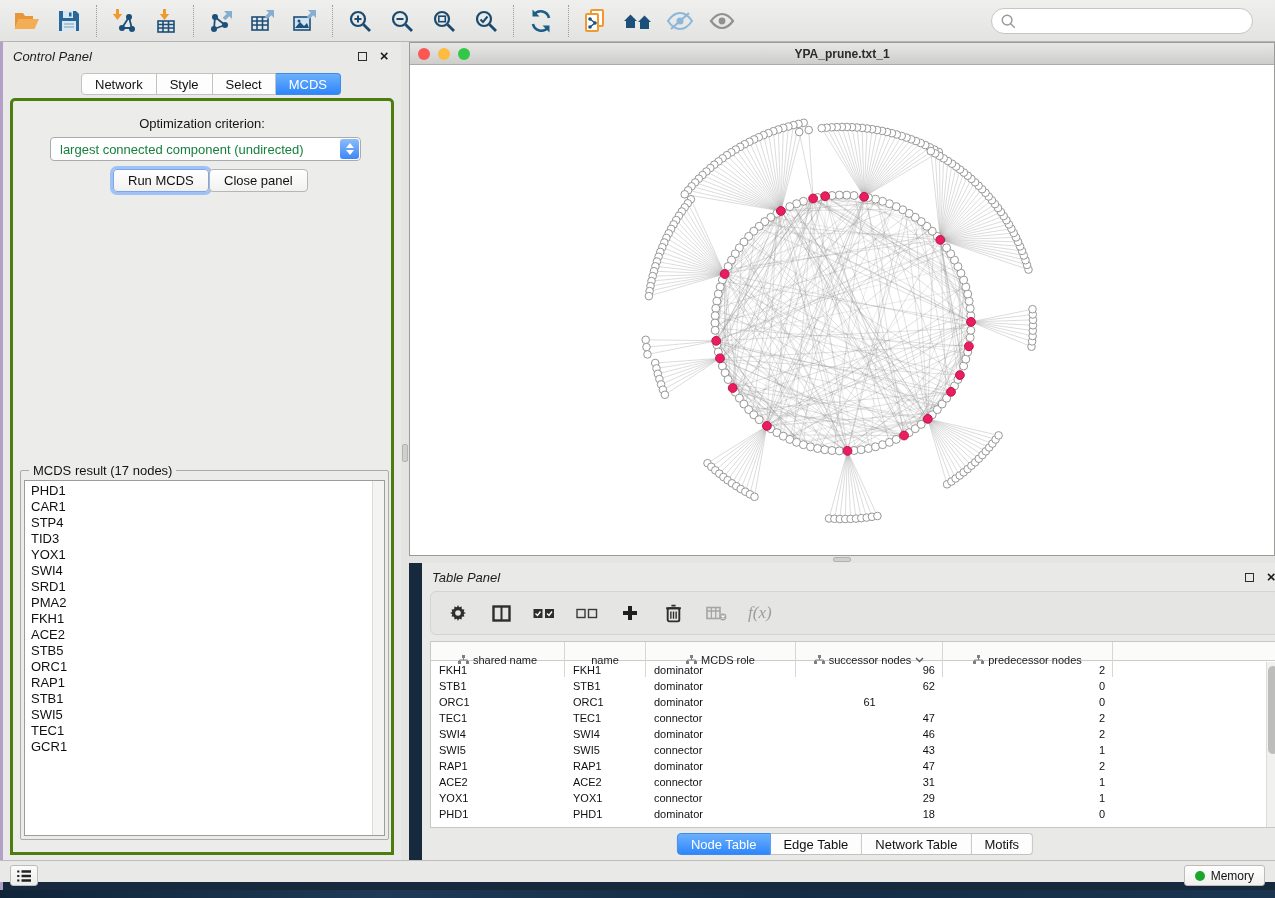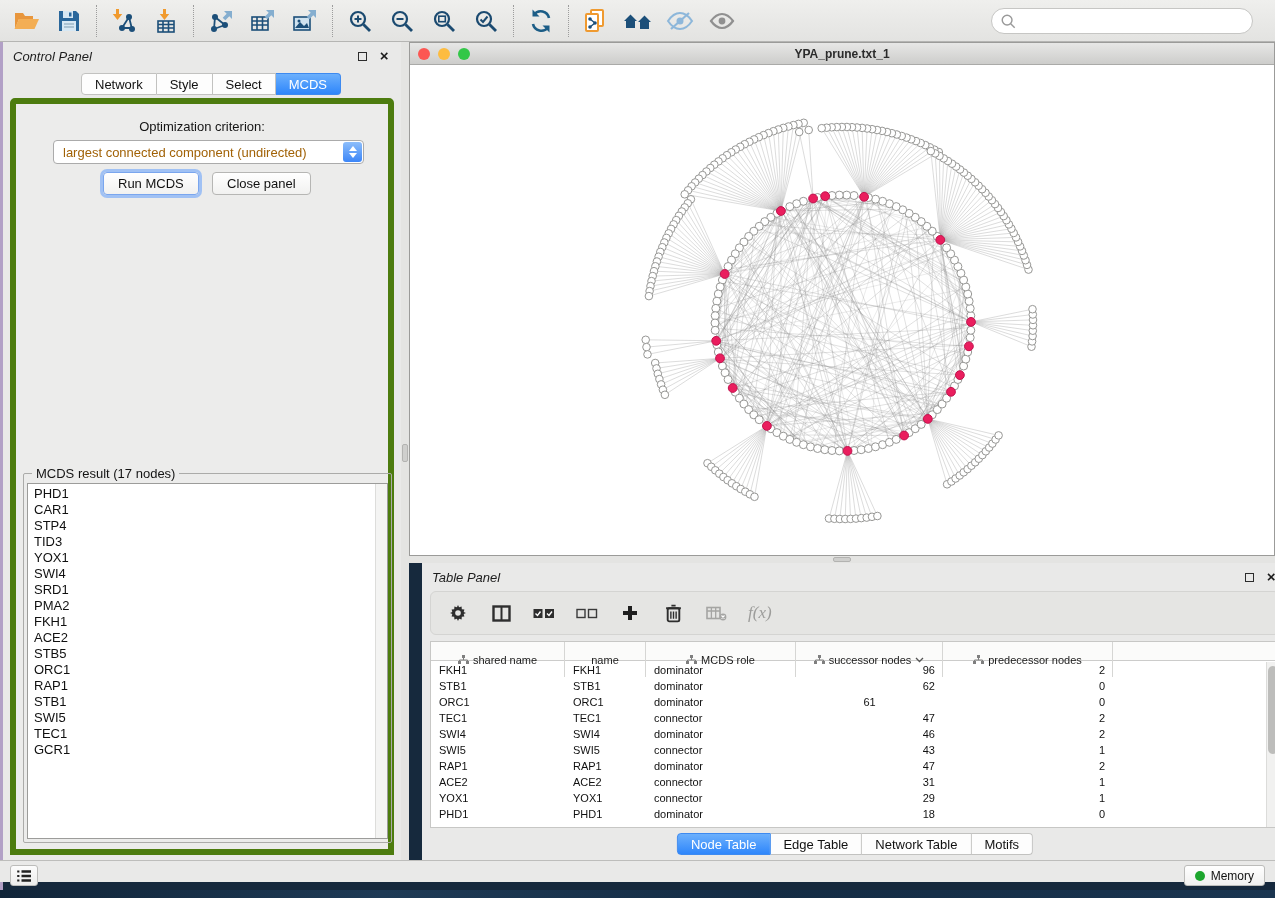--- a/index.html
+++ b/index.html
@@ -30,32 +30,32 @@
   .wb { position:absolute; top:7px; width:14px; height:14px; display:flex; align-items:center; justify-content:center; }
   .wb .sq { width:9px; height:9px; border:1.5px solid #2c2c2c; display:block; }
   .wb .xx { font-size:15px; font-weight:bold; color:#1c1c1c; line-height:14px; }
   #cp-tabs { position:absolute; left:78px; top:31px; display:flex; }
   .tab { height:22px; line-height:21px; padding:0 13px; background:#fdfdfd; font-size:13px; color:#111;
     border:1px solid #c2c2c0; border-left:none; }
   .tab:first-child { border-left:1px solid #c2c2c0; border-radius:4px 0 0 4px; }
   .tab:last-child { border-radius:0 4px 4px 0; }
   .tab.active { background:linear-gradient(#6cb0fc,#2e86fb); color:#fff; border-color:#3d8af0; }
   #cp-inner { position:absolute; left:7px; top:56px; width:384px; height:757px;
-    background:#ececeb; border:6px solid #4d7c0f; border-radius:5px 5px 0 0; }
+    background:#ececeb; border:3px solid #4d7c0f; border-radius:5px 5px 0 0; }
   #crit-label { position:absolute; left:0; right:0; top:15px; text-align:center; font-size:13px; color:#141414; }
   #crit-select { position:absolute; left:37px; top:36px; width:311px; height:24px; background:#fff;
     border:1px solid #ababab; border-radius:4px; }
-  #crit-select .val { position:absolute; left:9px; top:4px; font-size:13px; color:#a16207; }
+  #crit-select .val { position:absolute; left:9px; top:4px; font-size:13px; color:#15803d; }
   #crit-select .stepper { position:absolute; right:1px; top:1px; bottom:1px; width:19px; border-radius:3px;
     background:linear-gradient(#8cbdfa,#3c86f8); display:flex; flex-direction:column; align-items:center; justify-content:center; gap:2px; }
   .arr-up { width:0;height:0;border-left:4px solid transparent;border-right:4px solid transparent;border-bottom:5px solid #fff; }
   .arr-dn { width:0;height:0;border-left:4px solid transparent;border-right:4px solid transparent;border-top:5px solid #fff; }
   .btn { position:absolute; height:23px; background:linear-gradient(#ffffff,#f1f1f0); border:1px solid #b6b6b4;
     border-radius:4px; font-size:13px; color:#111; padding:0 14px; line-height:21px; text-align:center; }
-  #run-btn { left:87px; top:68px; border-color:#7aa6ee; box-shadow:0 0 0 3px rgba(99,158,252,.55); }
+  #run-btn { left:100px; top:68px; border-color:#7aa6ee; box-shadow:0 0 0 3px rgba(99,158,252,.55); }
   #close-btn { left:196px; top:68px; }
   #mcds-group { position:absolute; left:7px; top:369px; width:369px; height:370px; border:1px solid #ababa9; border-radius:2px; }
   #mcds-legend { position:absolute; left:8px; top:-8px; background:#ececeb; padding:0 4px; font-size:13px; color:#141414; }
   #mcds-listwrap { position:absolute; left:3px; right:3px; top:9px; bottom:3px; background:#fff; border:1px solid #9c9c9a; }
   #mcds-scroll { position:absolute; right:0; top:0; bottom:0; width:12px; background:#f4f4f3; border-left:1px solid #dddddb; }
   #mcds-list { position:absolute; left:0; right:13px; top:2px; bottom:0; overflow:hidden; }
   .mcds-item { font-size:13px; line-height:16px; padding-left:6px; color:#101010; }
 
   
   #v-split { position:absolute; left:401px; top:42px; width:8px; height:818px; background:#e4e4e2; }

